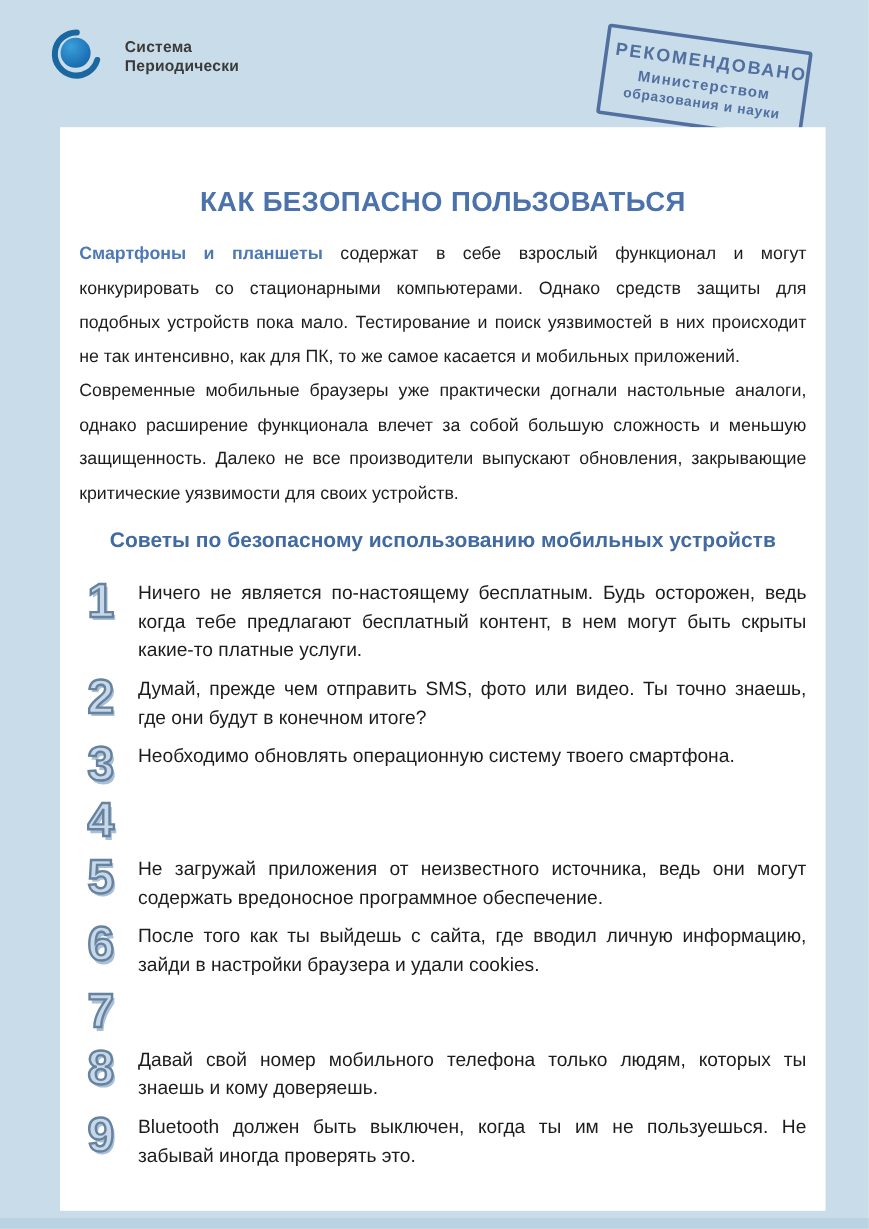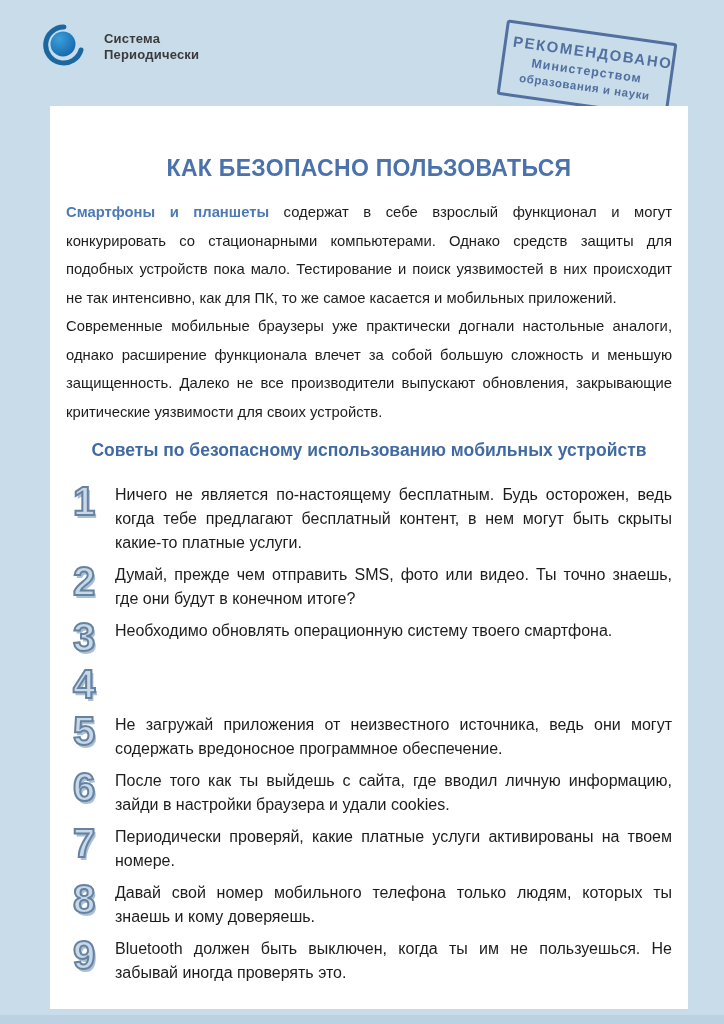--- a/index.html
+++ b/index.html
@@ -123,21 +123,20 @@
     <div class="tip">
       <div class="tip-number">5</div>
       <div class="tip-text">Не загружай приложения от неизвестного источника, ведь они могут содержать вредоносное программное обеспечение.</div>
     </div>
     <div class="tip">
       <div class="tip-number">6</div>
       <div class="tip-text">После того как ты выйдешь с сайта, где вводил личную информацию, зайди в настройки браузера и удали cookies.</div>
     </div>
     <div class="tip">
       <div class="tip-number">7</div>
-      <div class="tip-text">Периодически проверяй, какие платные услуги активированы на твоем номере.</div>
     </div>
     <div class="tip">
       <div class="tip-number">8</div>
       <div class="tip-text">Давай свой номер мобильного телефона только людям, которых ты знаешь и кому доверяешь.</div>
     </div>
     <div class="tip">
       <div class="tip-number">9</div>
       <div class="tip-text">Bluetooth должен быть выключен, когда ты им не пользуешься. Не забывай иногда проверять это.</div>
     </div>
   </div>

